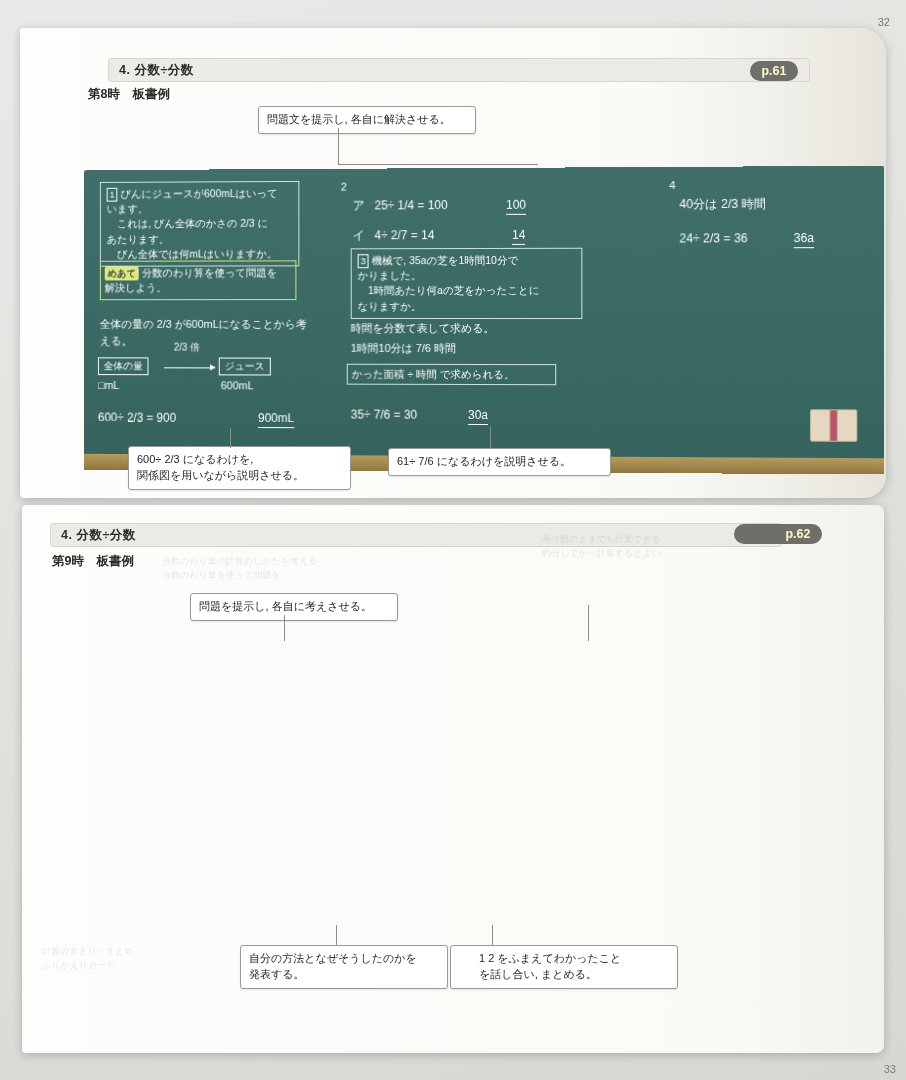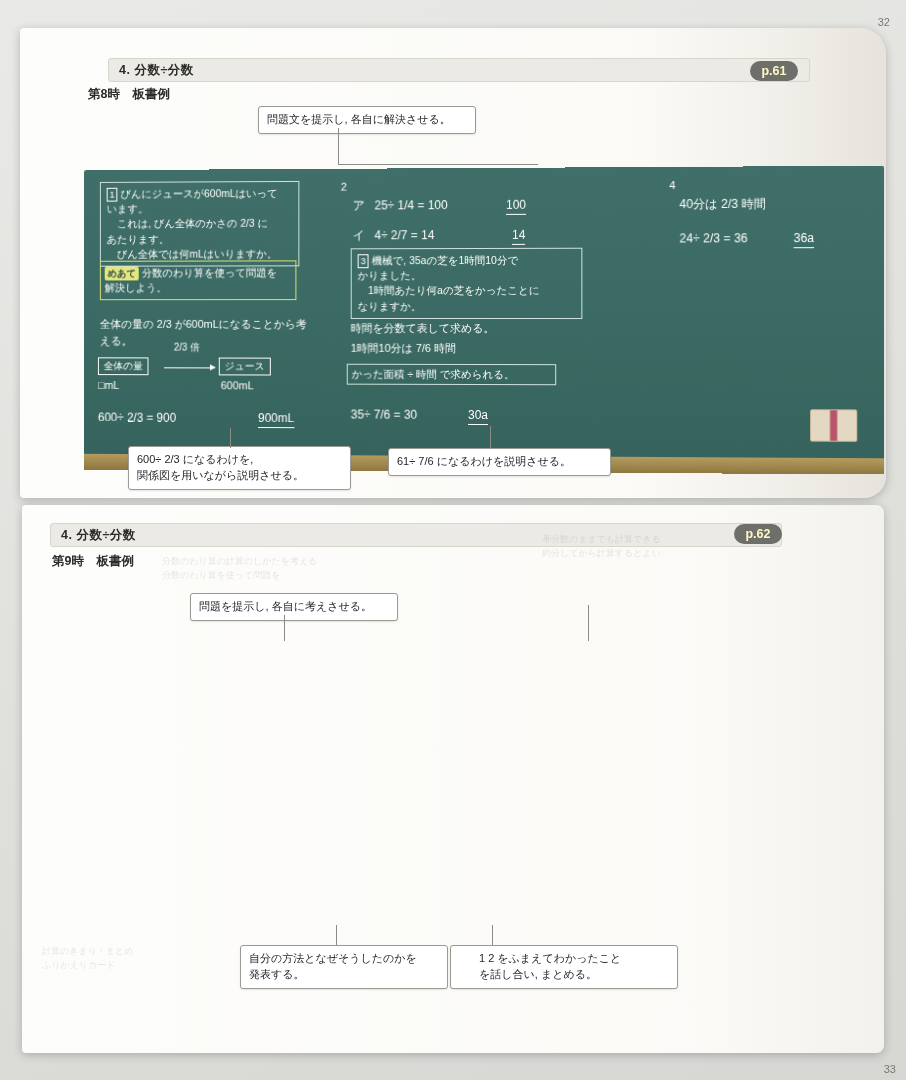--- a/index.html
+++ b/index.html
@@ -195,21 +195,21 @@
     <div class="callout" style="left:368px;top:420px;width:205px;">61÷ 7/6 になるわけを説明させる。</div>
     <div class="lead" style="left:210px;top:400px;width:1px;height:20px;"></div>
     <div class="lead" style="left:470px;top:398px;width:1px;height:22px;"></div>
   </div>
 
   <div class="sheet sheet-bottom">
 
     <div class="titlebar" style="left:28px;top:18px;width:730px;">
       <span class="ttl">4. 分数÷分数</span>
     </div>
-    <div class="pgtag" style="left:712px;top:19px;">p.62</div>
+    <div class="pgtag" style="left:712px;top:19px;padding-left:40px;">p.62</div>
     <div class="subttl" style="left:30px;top:48px;">第9時　板書例</div>
 
     <div class="ghost" style="left:140px;top:50px;width:300px;">分数のわり算の計算のしかたを考える
 分数のわり算を使って問題を</div>
     <div class="ghost" style="left:520px;top:28px;width:250px;">帯分数のままでも計算できる
 約分してから計算するとよい</div>
 
     <div class="callout" style="left:168px;top:88px;width:190px;">問題を提示し, 各自に考えさせる。</div>
     <div class="lead" style="left:262px;top:110px;width:1px;height:26px;"></div>
     <div class="lead" style="left:566px;top:100px;width:1px;height:36px;"></div>

